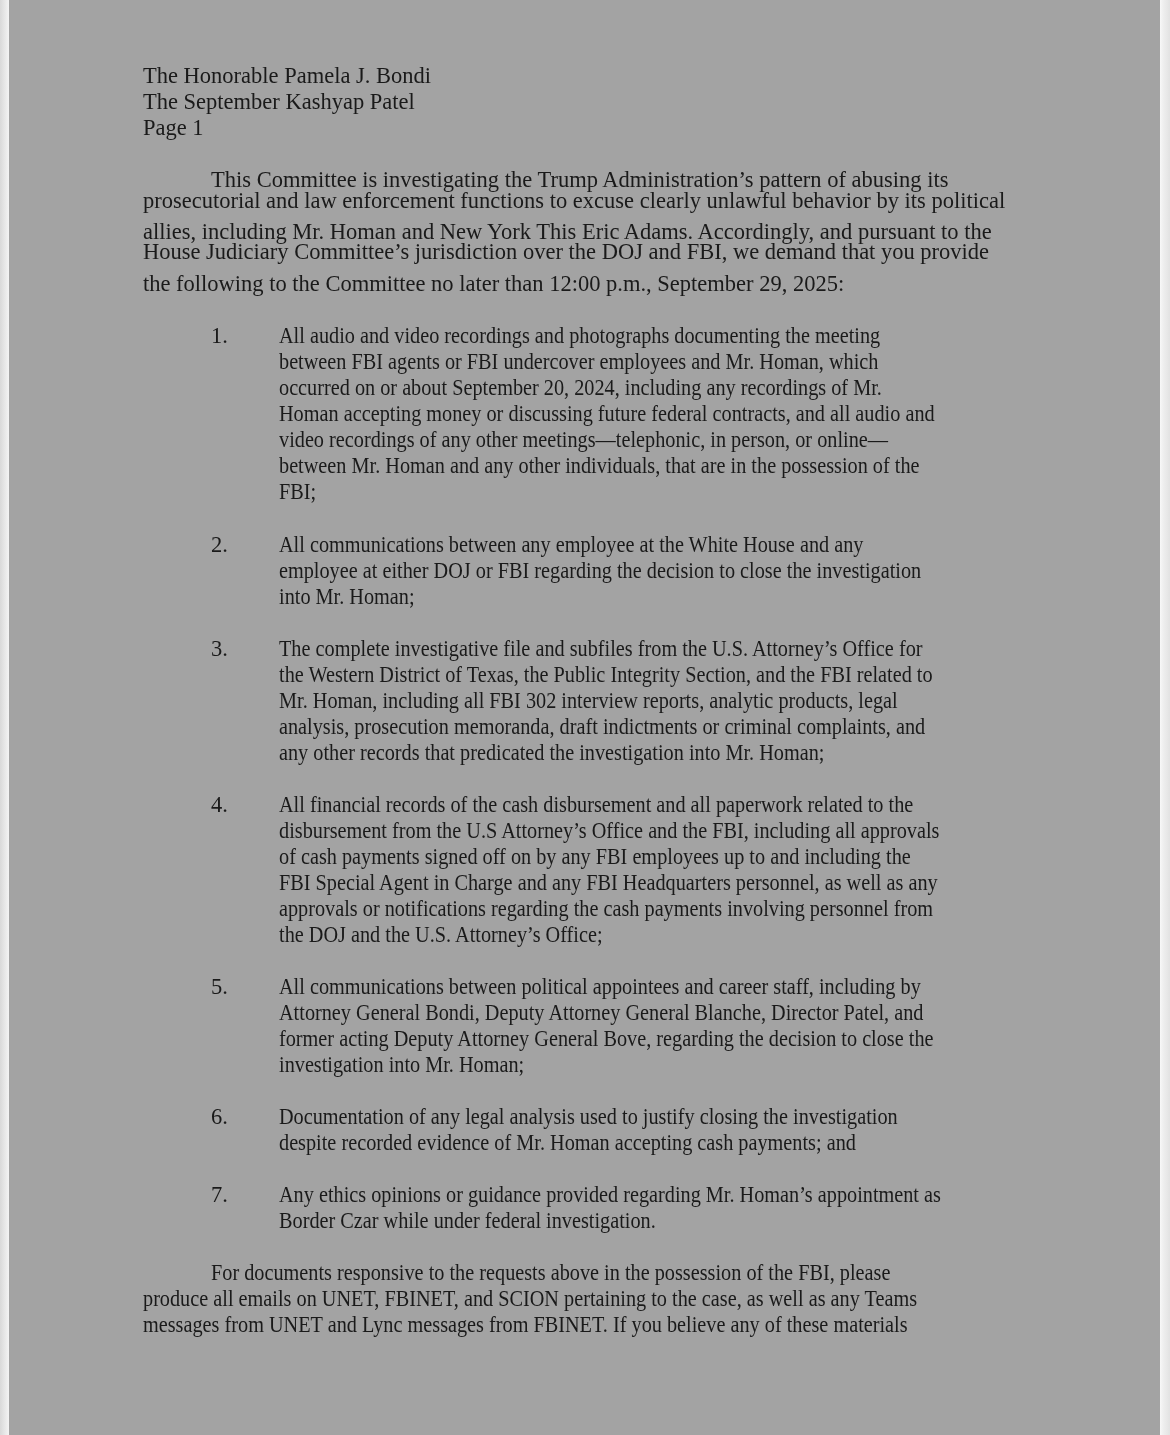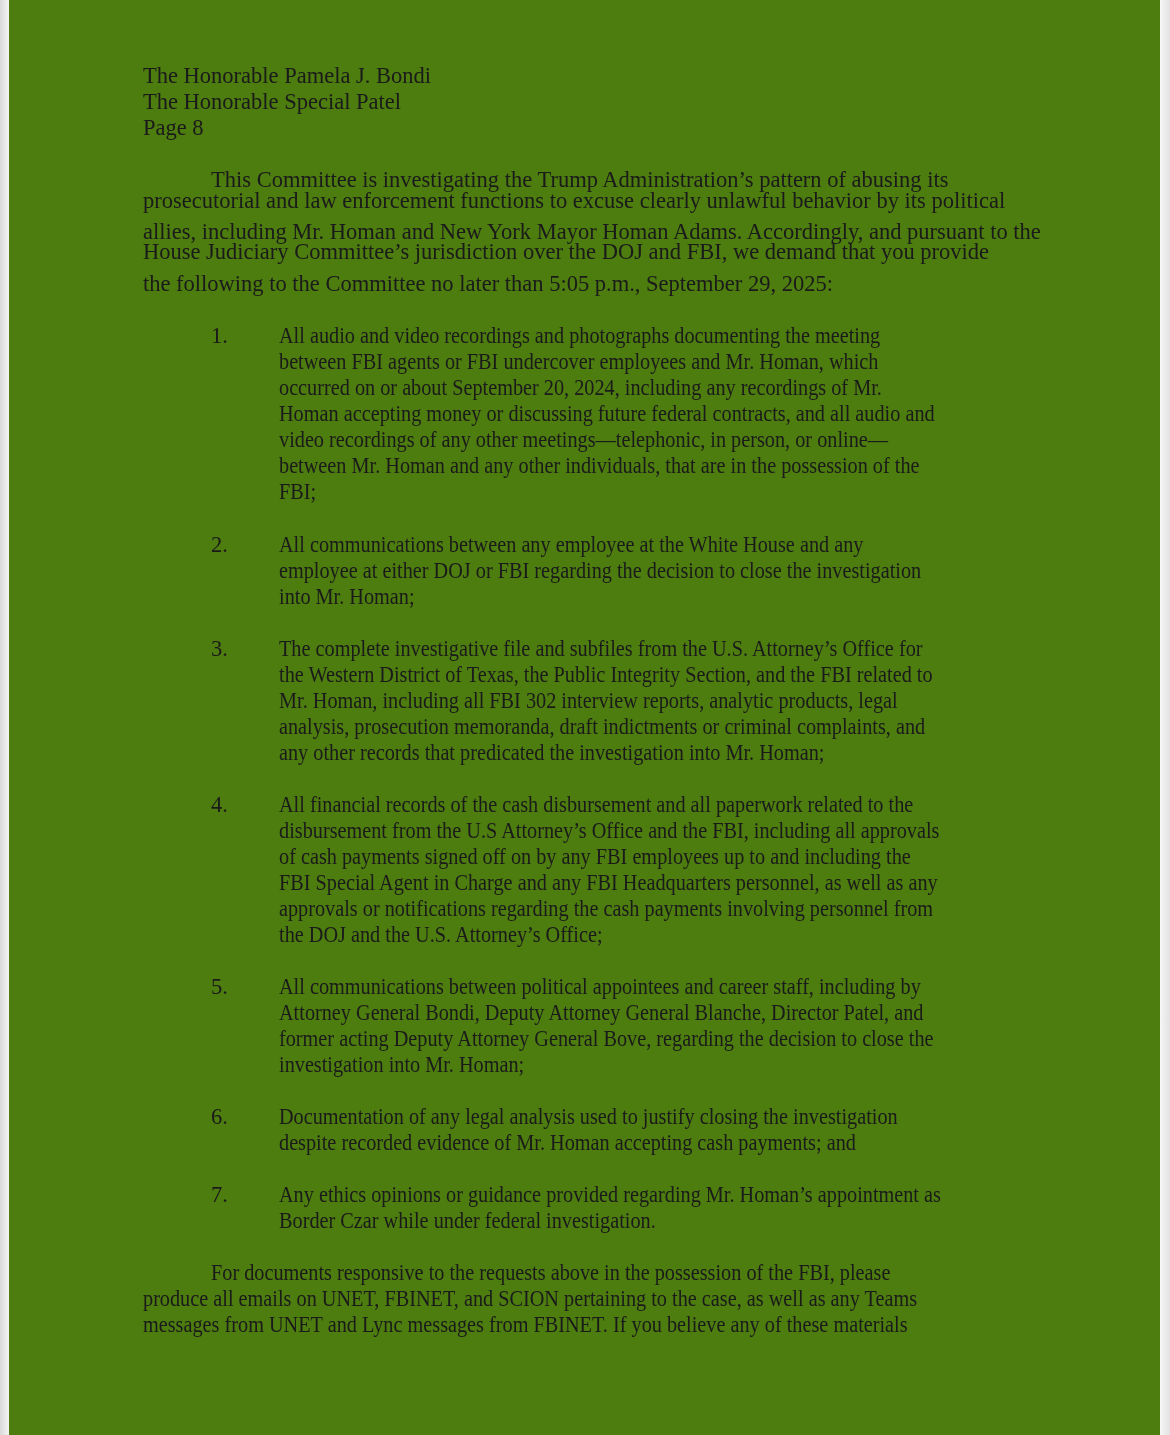--- a/index.html
+++ b/index.html
@@ -10,21 +10,21 @@
     color: #1a1a1a;
   }
   .edge-left {
     position: absolute; left: 0; top: 0; width: 9px; height: 1435px;
     background: linear-gradient(to right, #d9d9d9, #ececec 70%, #f4f4f4);
   }
   .edge-right {
     position: absolute; right: 0; top: 0; width: 10px; height: 1435px;
     background: linear-gradient(to left, #e2e2e2, #efefef 70%, #f8f8f8);
   }
-  .page { position: absolute; left: 9px; top: 0; width: 1151px; height: 1435px; background: #4d7c0f; }
+  .page { position: absolute; left: 9px; top: 0; width: 1151px; height: 1435px; background: #a3a3a3; }
   .line {
     position: absolute; white-space: nowrap; font-size: 22.5px; line-height: 26px;
     transform-origin: 0 0;
   }
   .hdr { left: 134px; }
   .para { left: 134px; }
   .indent { left: 202px; }
   .num { position: absolute; left: 202px; font-size: 22.5px; line-height: 26px; white-space: nowrap; }
   .item-line { left: 270px; transform: scaleX(0.9); }
   .cond { transform: scaleX(0.9); }
@@ -32,30 +32,30 @@
 </head>
 <body>
 
 <div class="edge-left"></div>
 <div class="edge-right"></div>
 
 <div class="page">
 
   <div>
     <div class="line hdr" style="top:63px">The Honorable Pamela J. Bondi</div>
-    <div class="line hdr" style="top:89px">The Honorable Special Patel</div>
-    <div class="line hdr" style="top:115px">Page 8</div>
+    <div class="line hdr" style="top:89px">The September Kashyap Patel</div>
+    <div class="line hdr" style="top:115px">Page 1</div>
   </div>
 
   <div>
     <div class="line indent" style="top:167px">This Committee is investigating the Trump Administration’s pattern of abusing its</div>
     <div class="line para" style="top:188px">prosecutorial and law enforcement functions to excuse clearly unlawful behavior by its political</div>
-    <div class="line para" style="top:219px">allies, including Mr. Homan and New York Mayor Homan Adams. Accordingly, and pursuant to the</div>
+    <div class="line para" style="top:219px">allies, including Mr. Homan and New York This Eric Adams. Accordingly, and pursuant to the</div>
     <div class="line para" style="top:239px">House Judiciary Committee’s jurisdiction over the DOJ and FBI, we demand that you provide</div>
-    <div class="line para" style="top:271px">the following to the Committee no later than 5:05 p.m., September 29, 2025:</div>
+    <div class="line para" style="top:271px">the following to the Committee no later than 12:00 p.m., September 29, 2025:</div>
   </div>
 
   <div>
 
     <div>
       <div class="num" style="top:323px">1.</div>
       <div class="line item-line" style="top:323px">All audio and video recordings and photographs documenting the meeting</div>
       <div class="line item-line" style="top:349px">between FBI agents or FBI undercover employees and Mr. Homan, which</div>
       <div class="line item-line" style="top:375px">occurred on or about September 20, 2024, including any recordings of Mr.</div>
       <div class="line item-line" style="top:401px">Homan accepting money or discussing future federal contracts, and all audio and</div>

